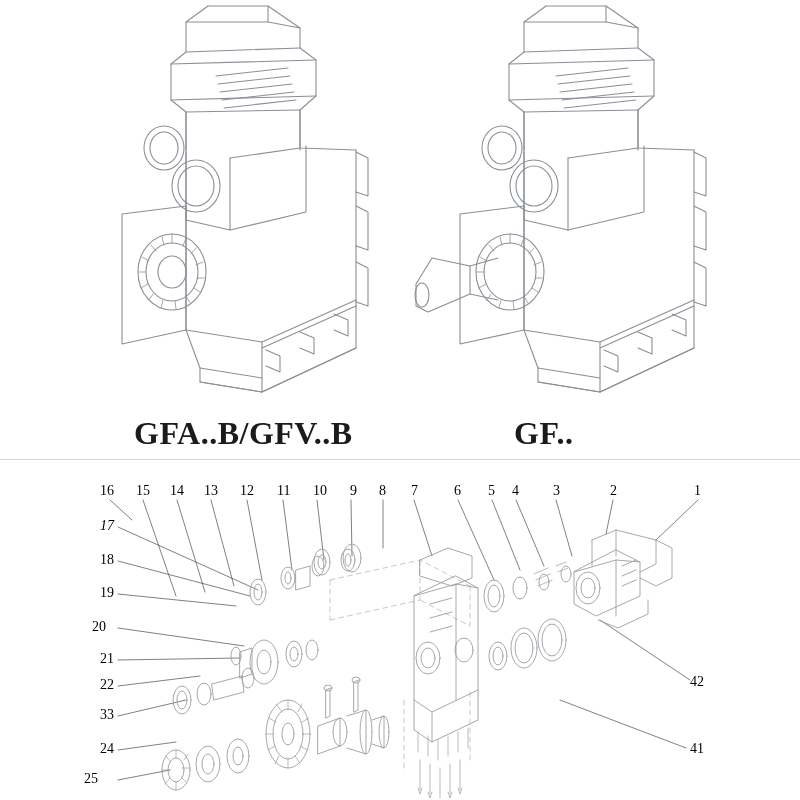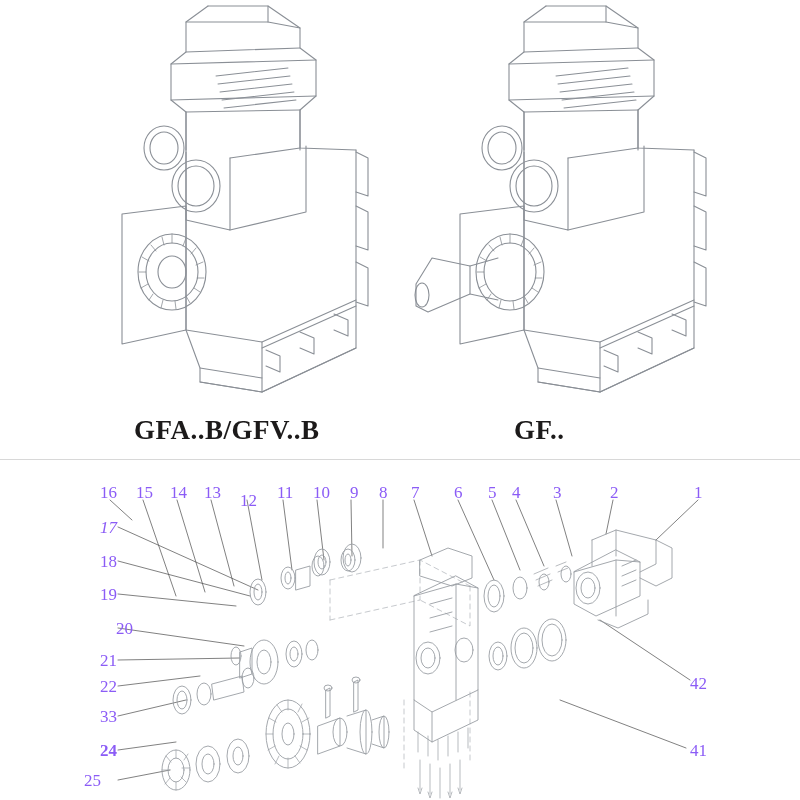--- a/index.html
+++ b/index.html
@@ -27,28 +27,28 @@
     height: 800px;
   }
   .label {
     position: absolute;
     font-family: "Liberation Serif", serif;
     color: #221f1f;
     white-space: nowrap;
   }
   .model-title {
     font-weight: bold;
-    font-size: 27px;
+    font-size: 32px;
     letter-spacing: 0.5px;
     color: #1c1a1a;
     text-align: center;
   }
   .callout {
-    font-size: 17px;
-    color: #8b5cf6;
+    font-size: 14px;
+    color: #000000;
     font-family: "Liberation Serif", serif;
   }
   .divider {
     position: absolute;
     left: 0;
     top: 459px;
     width: 800px;
     height: 1px;
     background: #d8d8d8;
   }
@@ -396,39 +396,39 @@
           <path d="M458 788 L460 794 L462 788"></path>
         </g>
       </g>
     </g>
   </svg>
 
   <div class="label callout" style="left:100px; top:483px;">16</div>
   <div class="label callout" style="left:136px; top:483px;">15</div>
   <div class="label callout" style="left:170px; top:483px;">14</div>
   <div class="label callout" style="left:204px; top:483px;">13</div>
-  <div class="label callout" style="left:240px; top:483px;margin-top:8px;">12</div>
+  <div class="label callout" style="left:240px; top:483px;">12</div>
   <div class="label callout" style="left:277px; top:483px;">11</div>
   <div class="label callout" style="left:313px; top:483px;">10</div>
   <div class="label callout" style="left:350px; top:483px;">9</div>
   <div class="label callout" style="left:379px; top:483px;">8</div>
   <div class="label callout" style="left:411px; top:483px;">7</div>
   <div class="label callout" style="left:454px; top:483px;">6</div>
   <div class="label callout" style="left:488px; top:483px;">5</div>
   <div class="label callout" style="left:512px; top:483px;">4</div>
   <div class="label callout" style="left:553px; top:483px;">3</div>
   <div class="label callout" style="left:610px; top:483px;">2</div>
   <div class="label callout" style="left:694px; top:483px;">1</div>
 
   <div class="label callout" style="left:100px; top:518px;font-style:italic;">17</div>
   <div class="label callout" style="left:100px; top:552px;text-align:right;">18</div>
   <div class="label callout" style="left:100px; top:585px;text-align:right;">19</div>
-  <div class="label callout" style="left:116px; top:619px;">20</div>
+  <div class="label callout" style="left:92px; top:619px;">20</div>
   <div class="label callout" style="left:100px; top:651px;">21</div>
   <div class="label callout" style="left:100px; top:677px;">22</div>
   <div class="label callout" style="left:100px; top:707px;">33</div>
-  <div class="label callout" style="left:100px; top:741px;font-weight:bold;">24</div>
+  <div class="label callout" style="left:100px; top:741px;">24</div>
   <div class="label callout" style="left:84px; top:771px;">25</div>
 
   <div class="label callout" style="left:690px; top:674px;">42</div>
   <div class="label callout" style="left:690px; top:741px;">41</div>
 
 </div>
 
 </body></html>

